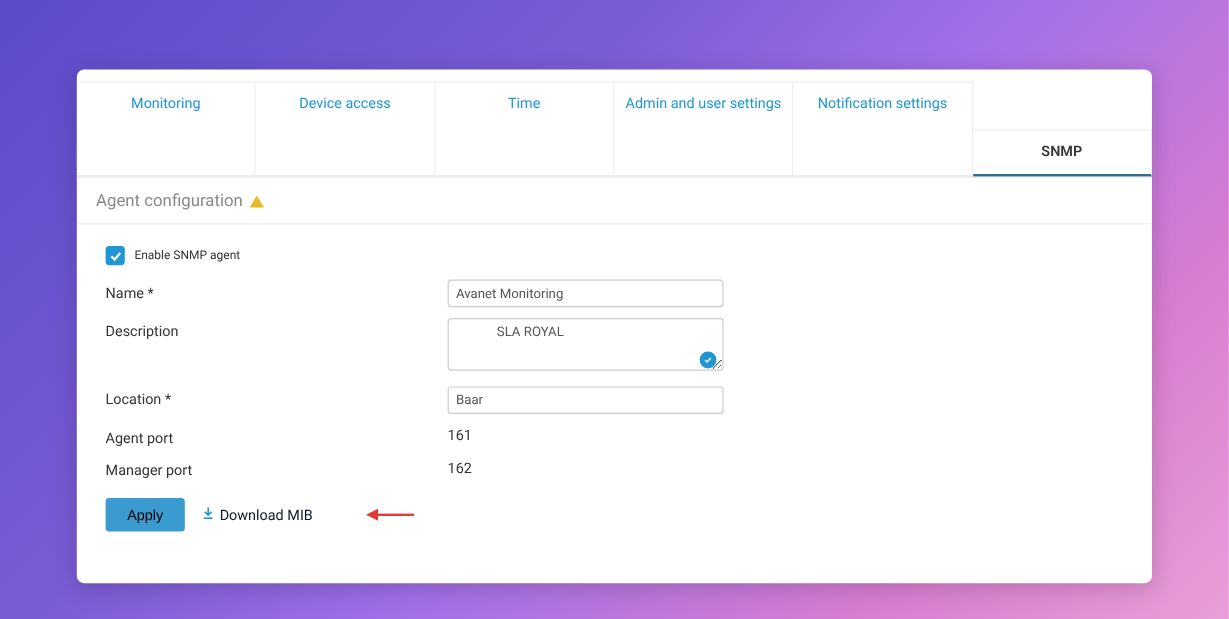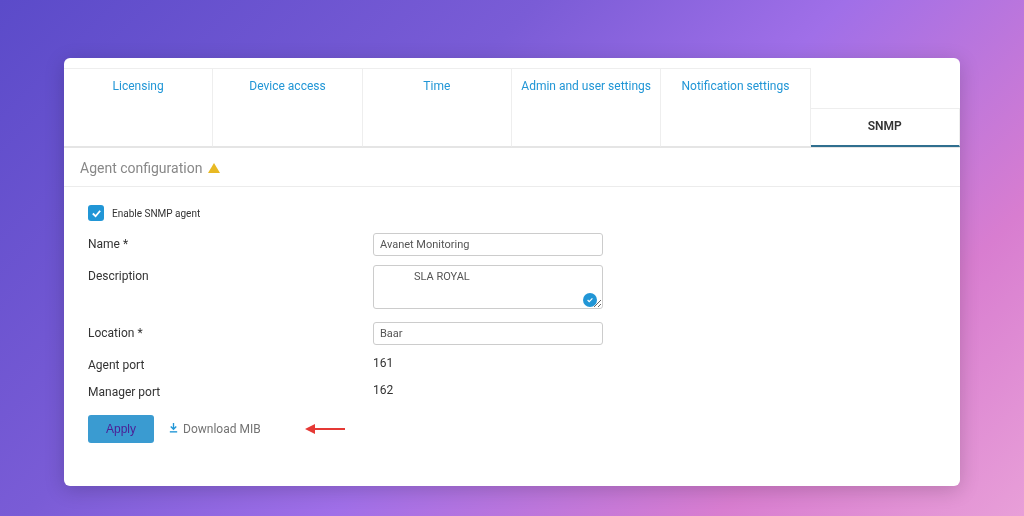--- a/index.html
+++ b/index.html
@@ -125,29 +125,29 @@
     padding-top: 2px;
   }
   .actions {
     display: flex;
     align-items: center;
     gap: 14px;
     margin-top: 16px;
   }
   .btn-apply {
     background: #3a9bd1;
-    color: #4c1d95;
+    color: #000000;
     border: none;
     padding: 7px 18px;
     font-size: 12px;
     border-radius: 3px;
     cursor: pointer;
   }
   .link-download {
-    color: #737373;
+    color: #0f172a;
     font-size: 12px;
     cursor: pointer;
     display: flex;
     align-items: center;
     gap: 4px;
   }
   .download-icon svg { width: 11px; height: 11px; }
   .arrow-annotation {
     position: relative;
     margin-left: 30px;
@@ -165,21 +165,21 @@
     border-bottom: 5px solid transparent;
     border-right: 10px solid #e53935;
   }
 </style>
 </head>
 <body>
 
 <div class="panel">
 
   <div class="tabs">
-    <div class="tab">Licensing</div>
+    <div class="tab">Monitoring</div>
     <div class="tab">Device access</div>
     <div class="tab">Time</div>
     <div class="tab">Admin and user settings</div>
     <div class="tab">Notification settings</div>
     <div class="tab active">SNMP</div>
   </div>
 
   <div class="section-header">
     <span>Agent configuration</span>
     <span class="warning-icon"></span>

